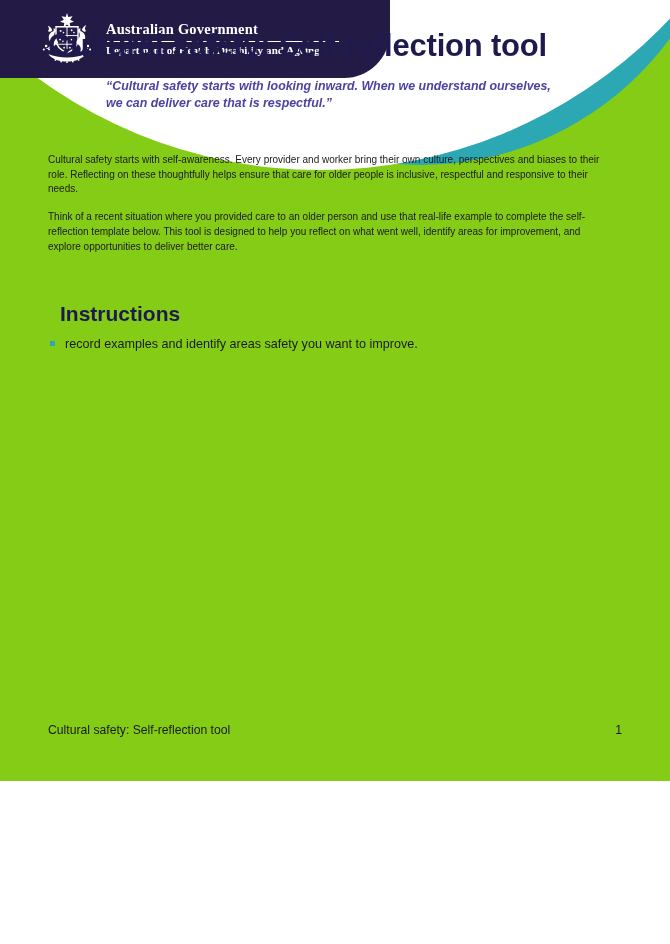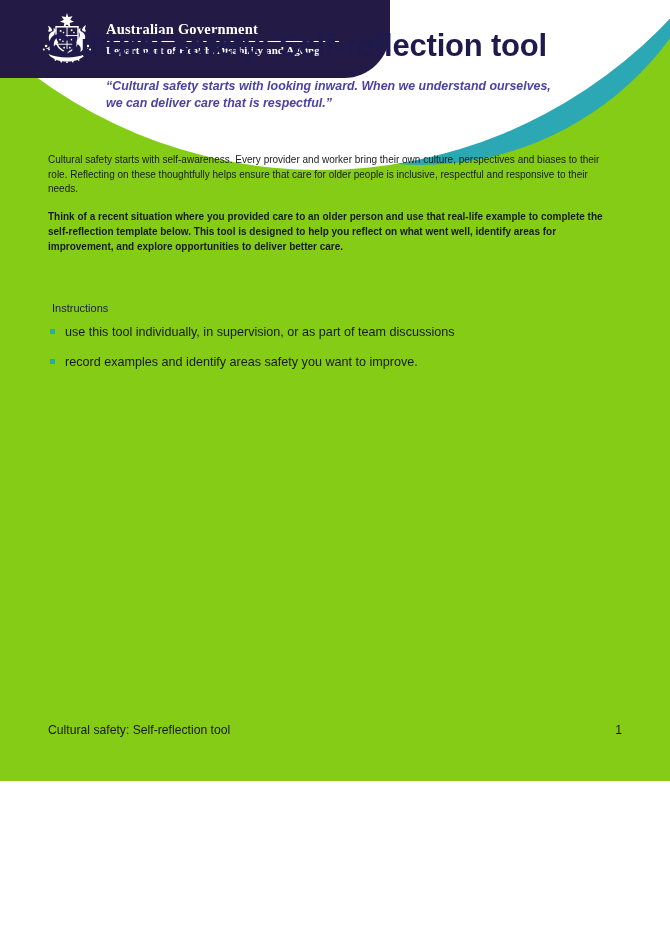--- a/index.html
+++ b/index.html
@@ -116,27 +116,26 @@
     margin-top: 40px;
   }
   .body-para {
     margin: 0 16px 13px 0;
     font-size: 10px;
     color: #1A1A1A;
     line-height: 1.48;
   }
   .body-para:last-child {
     margin-bottom: 0;
-    font-weight: bold;
   }
 
   .section-heading {
-    margin: 47px 0 9px 4px;
-    font-size: 11px;
-    font-weight: normal;
+    margin: 47px 0 9px 12px;
+    font-size: 21px;
+    font-weight: bold;
     color: #1F1A4E;
   }
 
   .bullet-list {
     list-style: none;
     margin: 0;
     padding: 0;
   }
   .bullet-item {
     position: relative;
@@ -237,24 +236,20 @@
     <div class="body-block">
       <p class="body-para">Cultural safety starts with self-awareness. Every provider and worker bring their own culture, perspectives and biases to their role. Reflecting on these thoughtfully helps ensure that care for older people is inclusive, respectful and responsive to their needs.</p>
       <p class="body-para">Think of a recent situation where you provided care to an older person and use that real-life example to complete the self-reflection template below. This tool is designed to help you reflect on what went well, identify areas for improvement, and explore opportunities to deliver better care.</p>
     </div>
 
     <h2 class="section-heading">Instructions</h2>
 
     <ul class="bullet-list">
       <li class="bullet-item">
         <span class="bullet-marker"></span>
-        <span>use this tool individually, in supervision, or as part of team discussions</span>
-      </li>
-      <li class="bullet-item">
-        <span class="bullet-marker"></span>
         <span>record examples and identify areas safety you want to improve.</span>
       </li>
     </ul>
 
   </div>
 
   <div class="footer">
     <span>Cultural safety: Self-reflection tool</span>
     <span>1</span>
   </div>

